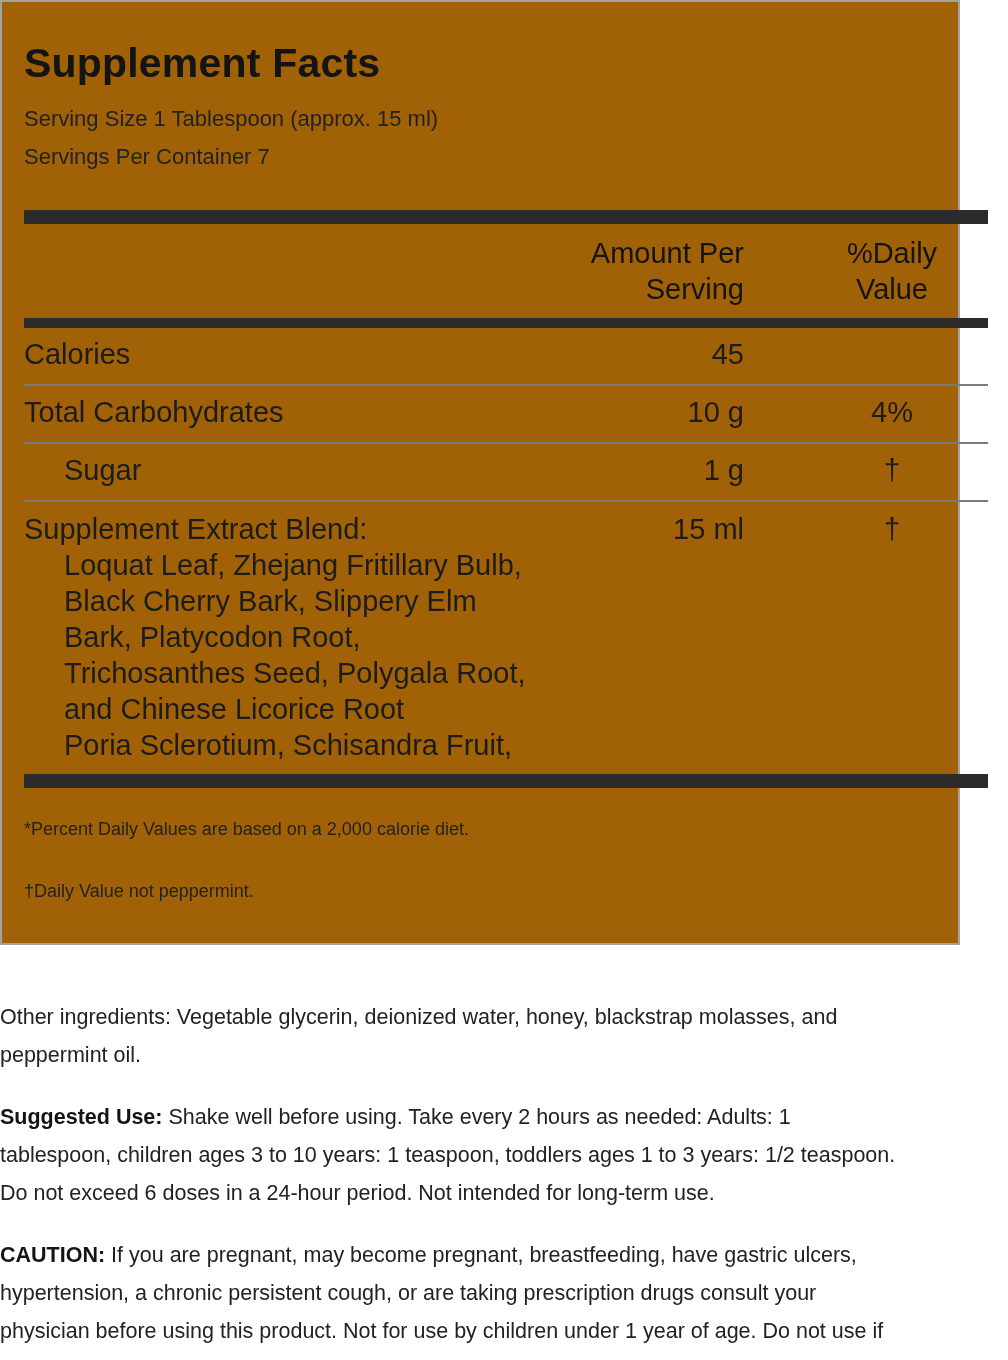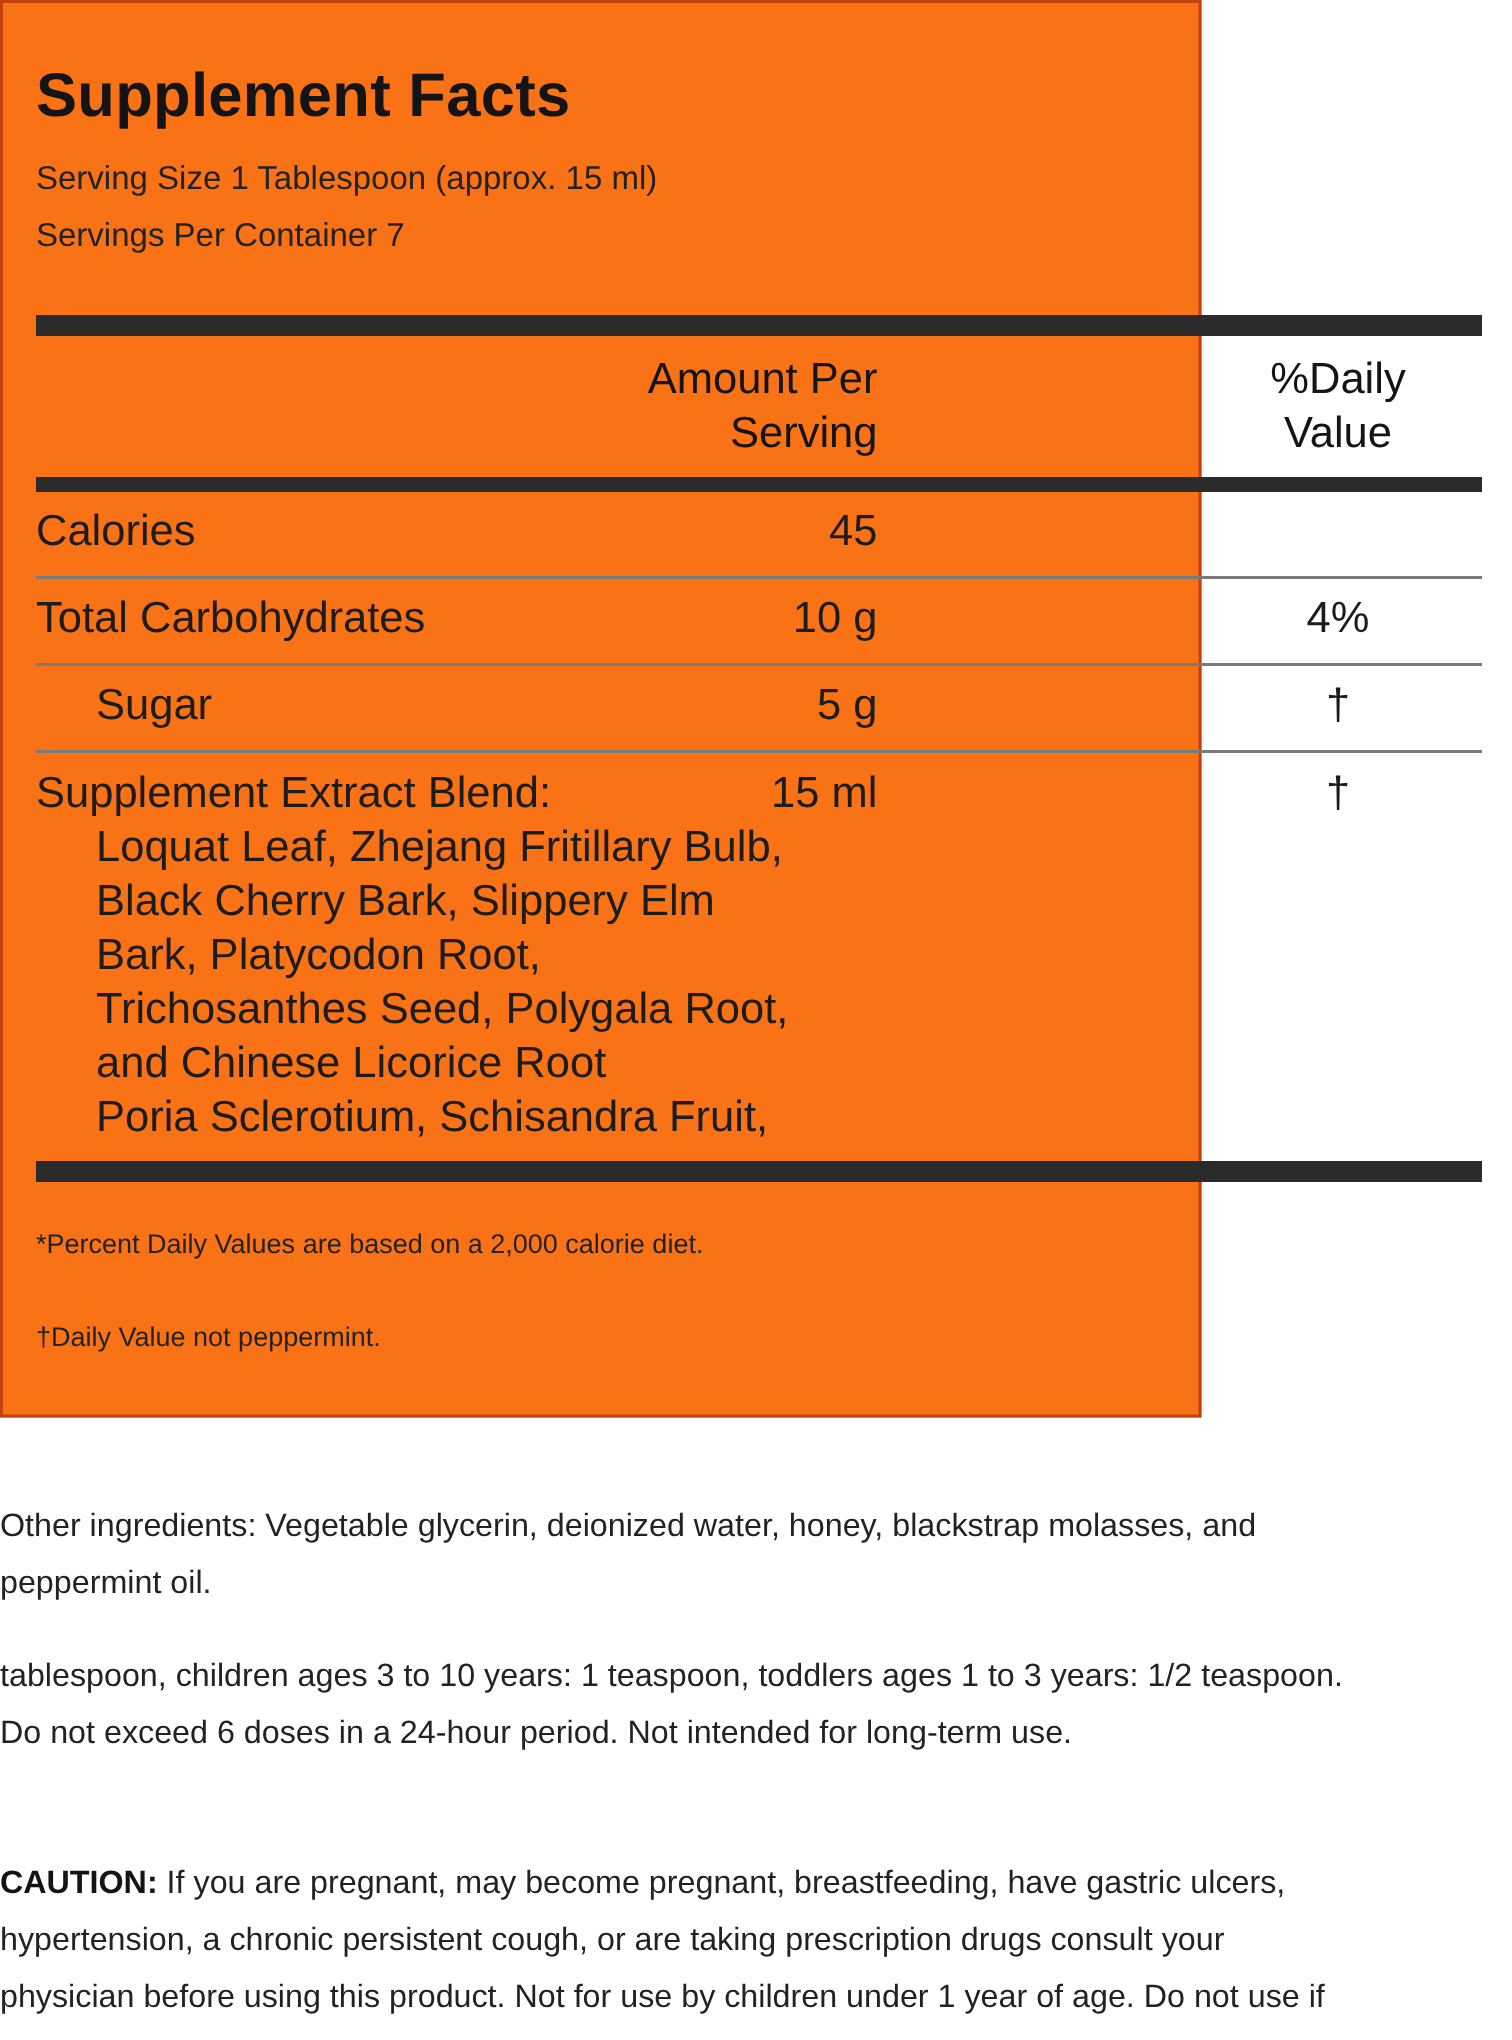--- a/index.html
+++ b/index.html
@@ -1,21 +1,21 @@
 <!DOCTYPE html>
 <html><head>
 <meta charset="utf-8">
 <style>
   * { box-sizing: border-box; margin: 0; padding: 0; }
   html, body { width: 1008px; height: 1360px; background: #ffffff; overflow: hidden; }
   body { font-family: "Liberation Sans", sans-serif; color: #1a1a1a; position: relative; }
 
   .facts-box {
-    position: absolute; left: 0; top: 0; width: 801px; height: 945px;
-    border: 2px solid #c2410c; background: #f97316;
+    position: absolute; left: 0; top: 0; width: 960px; height: 945px;
+    border: 2px solid #a3a3a3; background: #a16207;
   }
   .title {
     position: absolute; left: 22px; top: 38px;
     font-size: 41px; font-weight: bold; color: #141414; letter-spacing: 0.2px;
   }
   .serving-line {
     position: absolute; left: 22px; font-size: 22px; color: #222;
   }
   .serving-size { top: 104px; }
   .servings-per { top: 142px; }
@@ -88,21 +88,21 @@
 
   <div>
     <div class="cell name" style="top:392px">Total Carbohydrates</div>
     <div class="cell amt" style="top:392px">10 g</div>
     <div class="cell dv" style="top:392px">4%</div>
   </div>
   <div class="row-divider" style="top:440px"></div>
 
   <div>
     <div class="cell name indent" style="top:450px">Sugar</div>
-    <div class="cell amt" style="top:450px">5 g</div>
+    <div class="cell amt" style="top:450px">1 g</div>
     <div class="cell dv" style="top:450px">†</div>
   </div>
   <div class="row-divider" style="top:498px"></div>
 
   <div>
     <div class="cell name" style="top:509px">Supplement Extract Blend:</div>
     <div class="cell amt" style="top:509px">15 ml</div>
     <div class="cell dv" style="top:509px">†</div>
   </div>
   <div class="blend-list">
@@ -119,20 +119,21 @@
   <div class="footnote fn1">*Percent Daily Values are based on a 2,000 calorie diet.</div>
   <div class="footnote fn2">†Daily Value not peppermint.</div>
 </div>
 
 <div class="para p-other">
   <div>Other ingredients: Vegetable glycerin, deionized water, honey, blackstrap molasses, and</div>
   <div>peppermint oil.</div>
 </div>
 
 <div class="para p-use">
+  <div><b>Suggested Use:</b><span> Shake well before using. Take every 2 hours as needed: Adults: 1</span></div>
   <div>tablespoon, children ages 3 to 10 years: 1 teaspoon, toddlers ages 1 to 3 years: 1/2 teaspoon.</div>
   <div>Do not exceed 6 doses in a 24-hour period. Not intended for long-term use.</div>
 </div>
 
 <div class="para p-caution">
   <div><b>CAUTION:</b><span> If you are pregnant, may become pregnant, breastfeeding, have gastric ulcers,</span></div>
   <div>hypertension, a chronic persistent cough, or are taking prescription drugs consult your</div>
   <div>physician before using this product. Not for use by children under 1 year of age. Do not use if</div>
   <div>you are allergic to bee products.</div>
 </div>

